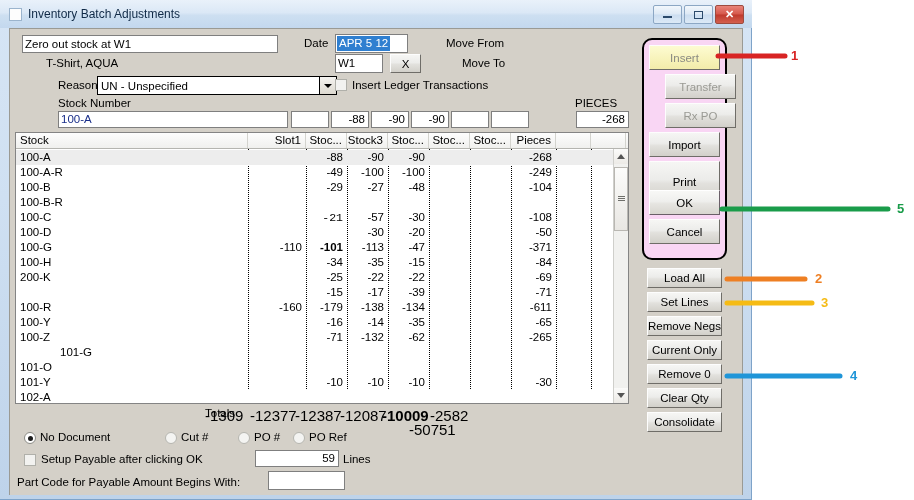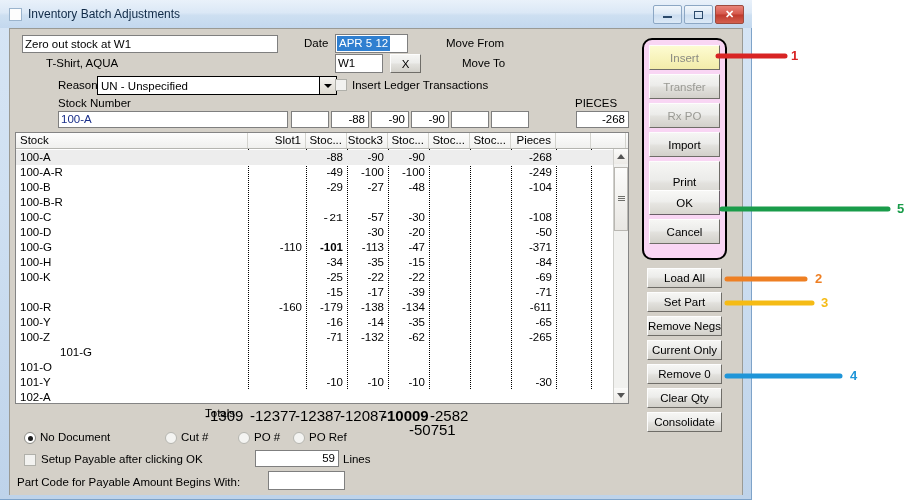--- a/index.html
+++ b/index.html
@@ -96,21 +96,21 @@
   
   .pbtn{
     position:absolute;box-sizing:border-box;
     background:linear-gradient(to bottom,#f6f6f4 0%,#ececea 45%,#e2e1dd 55%,#d2d0ca 100%);
     border:1px solid #8e8b84;border-top-color:#fdfdfd;border-left-color:#fdfdfd;
     border-right-color:#6f6d68;border-bottom-color:#6f6d68;
     display:flex;align-items:center;justify-content:center;
     font-size:11.5px;color:#000;font-family:"Liberation Sans",sans-serif;
     white-space:nowrap;
   }
-  .pbtn.disabled{color:#9a9a94;}
+  .pbtn.disabled{color:#9a9a94;margin-left:16px;}
   .pbtn.hot{
     background:linear-gradient(to bottom,#fdfbd2 0%,#f8f4bd 50%,#f2ecaa 100%);
     color:#8a8a82;
   }
   .pbtn.ok{
     background:linear-gradient(to bottom,#f8f8f6 0%,#efefed 45%,#e6e5e1 55%,#d8d6d0 100%);
     border-color:#7a7078;border-top-color:#fff;border-left-color:#fff;
     border-right-color:#6a5f68;border-bottom-color:#6a5f68;
   }
 
@@ -370,21 +370,21 @@
               <div class="gc l" style="left: 0px; width: 232px;">100-H</div>
               <div class="gc r" style="left: 232px; width: 58px;"></div>
               <div class="gc r" style="left: 290px; width: 41px;">-34</div>
               <div class="gc r" style="left: 331px; width: 41px;">-35</div>
               <div class="gc r" style="left: 372px; width: 41px;">-15</div>
               <div class="gc r" style="left: 413px; width: 41px;"></div>
               <div class="gc r" style="left: 454px; width: 41px;"></div>
               <div class="gc r" style="left: 495px; width: 45px;">-84</div>
             </div>
             <div class="grow" style="top: 137px;">
-              <div class="gc l" style="left: 0px; width: 232px;">100-K</div>
+              <div class="gc l" style="left: 0px; width: 232px;">200-K</div>
               <div class="gc r" style="left: 232px; width: 58px;"></div>
               <div class="gc r" style="left: 290px; width: 41px;">-25</div>
               <div class="gc r" style="left: 331px; width: 41px;">-22</div>
               <div class="gc r" style="left: 372px; width: 41px;">-22</div>
               <div class="gc r" style="left: 413px; width: 41px;"></div>
               <div class="gc r" style="left: 454px; width: 41px;"></div>
               <div class="gc r" style="left: 495px; width: 45px;">-69</div>
             </div>
             <div class="grow" style="top: 152px;">
               <div class="gc r" style="left: 232px; width: 58px;"></div>
@@ -516,21 +516,21 @@
           <div class="pbtn hot" style="left: 639px; top: 16px; width: 71px; height: 25px;">Insert</div>
           <div class="pbtn disabled" style="left: 639px; top: 45px; width: 71px; height: 25px;">Transfer</div>
           <div class="pbtn disabled" style="left: 639px; top: 74px; width: 71px; height: 25px;">Rx PO</div>
           <div class="pbtn" style="left: 639px; top: 103px; width: 71px; height: 25px;">Import</div>
           <div class="pbtn" style="left: 639px; top: 132px; width: 71px; height: 41px;">Print</div>
           <div class="pbtn ok" style="left: 639px; top: 161px; width: 71px; height: 25px;">OK</div>
           <div class="pbtn" style="left: 639px; top: 190px; width: 71px; height: 25px;">Cancel</div>
         </div>
       <div id="secondary-buttons">
           <div class="pbtn" style="left: 637px; top: 239px; width: 75px; height: 20px;">Load All</div>
-          <div class="pbtn" style="left: 637px; top: 263px; width: 75px; height: 20px;">Set Part</div>
+          <div class="pbtn" style="left: 637px; top: 263px; width: 75px; height: 20px;">Set Lines</div>
           <div class="pbtn" style="left: 637px; top: 287px; width: 75px; height: 20px;">Remove Negs</div>
           <div class="pbtn" style="left: 637px; top: 311px; width: 75px; height: 20px;">Current Only</div>
           <div class="pbtn" style="left: 637px; top: 335px; width: 75px; height: 20px;">Remove 0</div>
           <div class="pbtn" style="left: 637px; top: 359px; width: 75px; height: 20px;">Clear Qty</div>
           <div class="pbtn" style="left: 637px; top: 383px; width: 75px; height: 20px;">Consolidate</div>
         </div>
 
     </div>
   </div>
 

